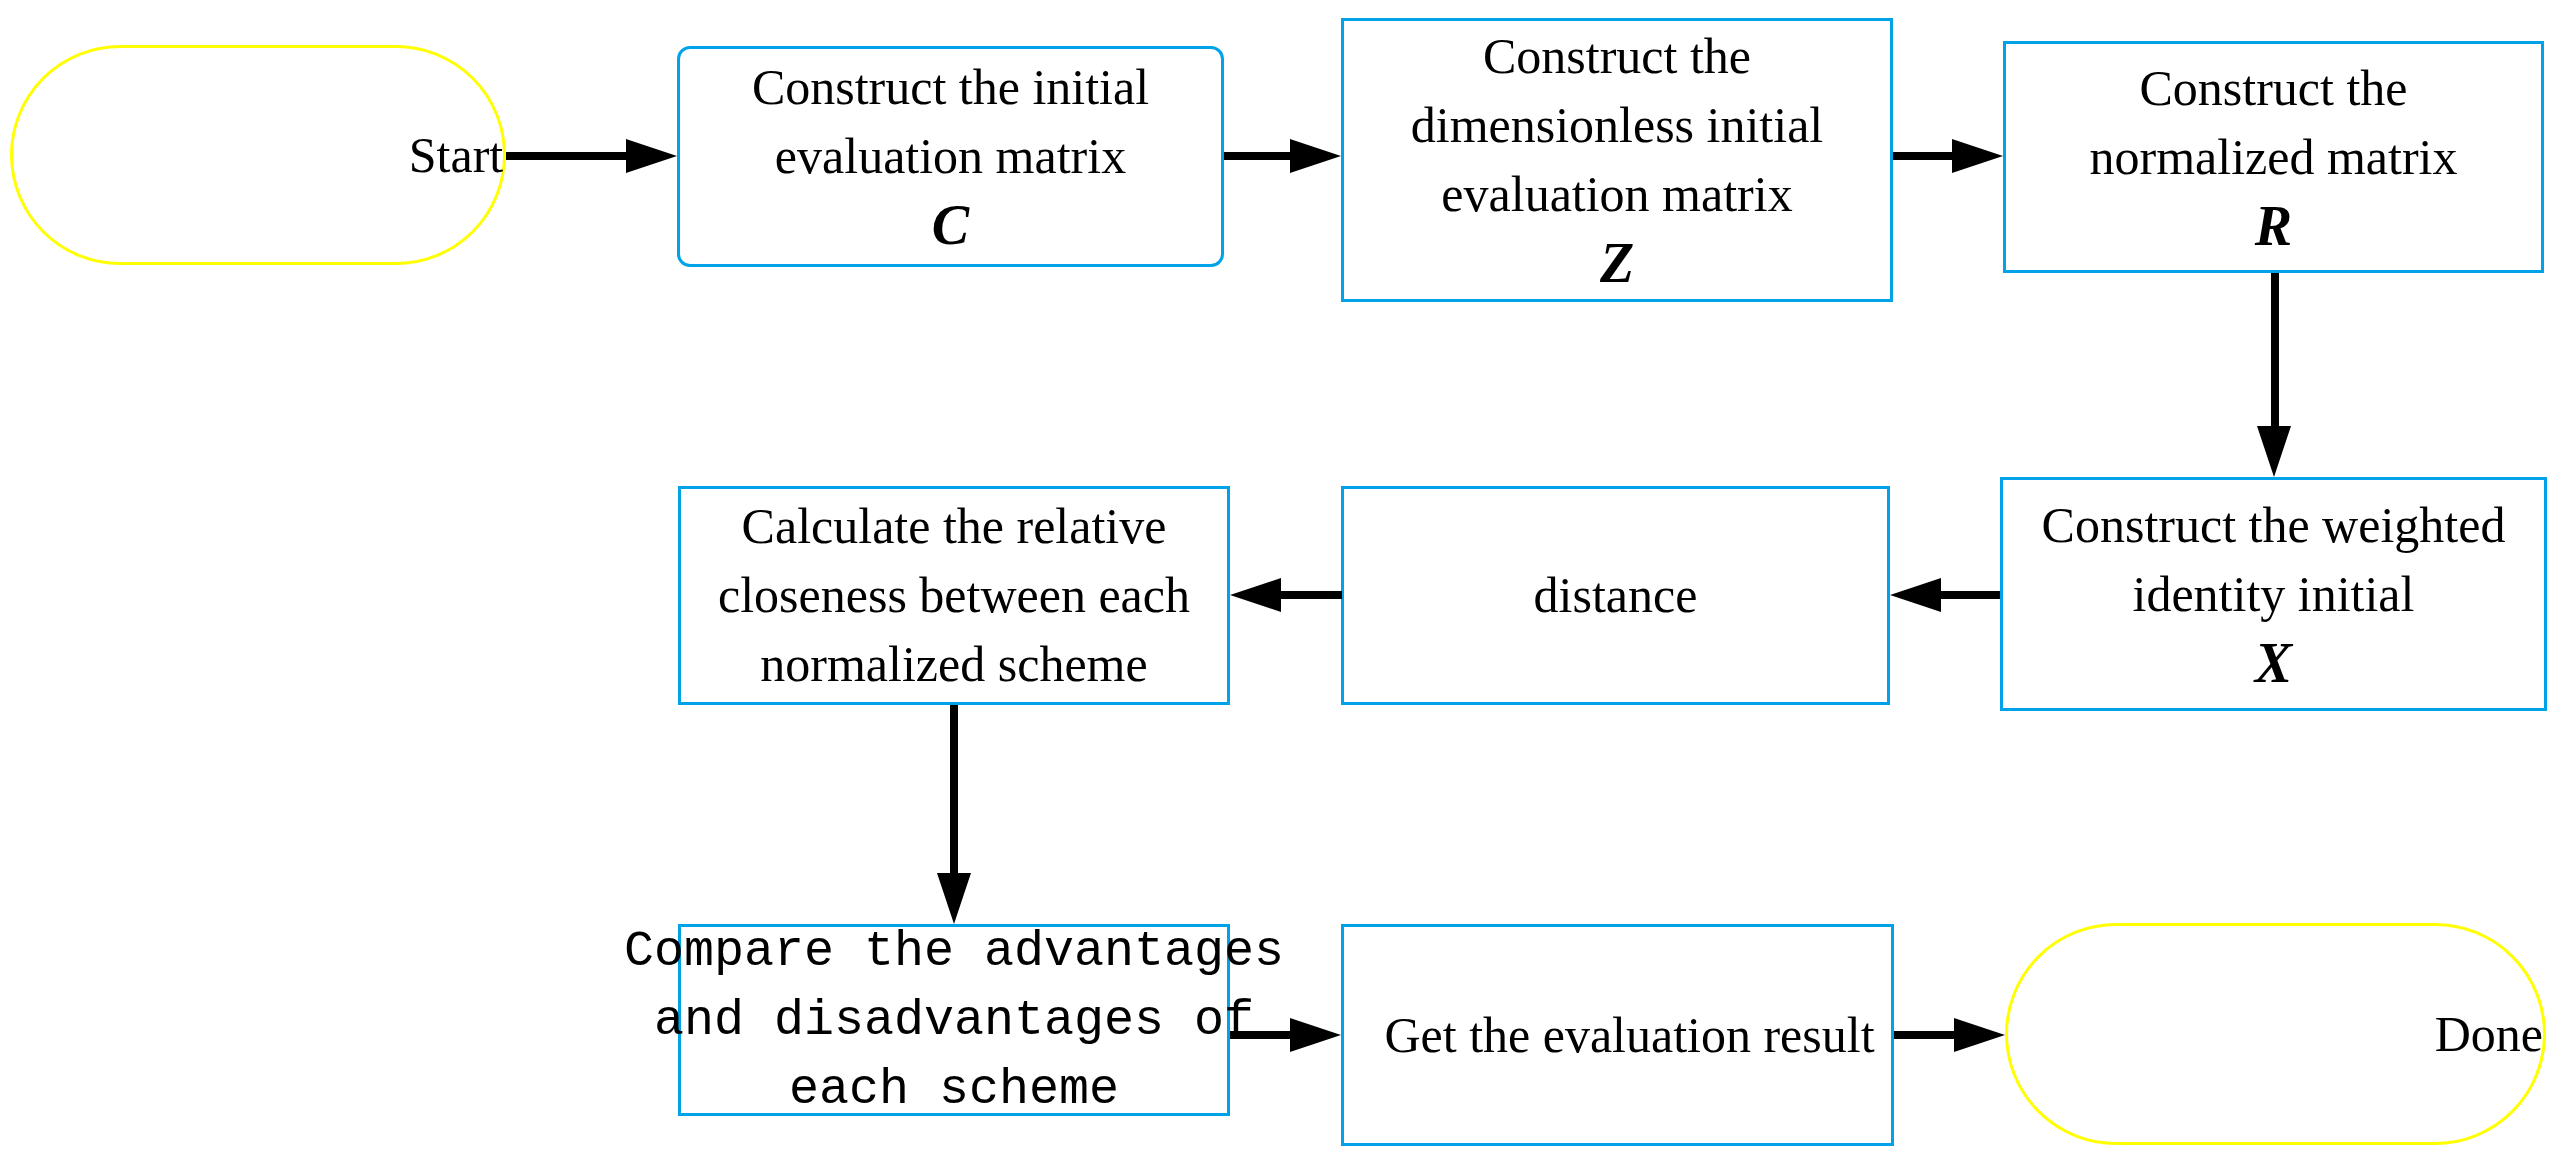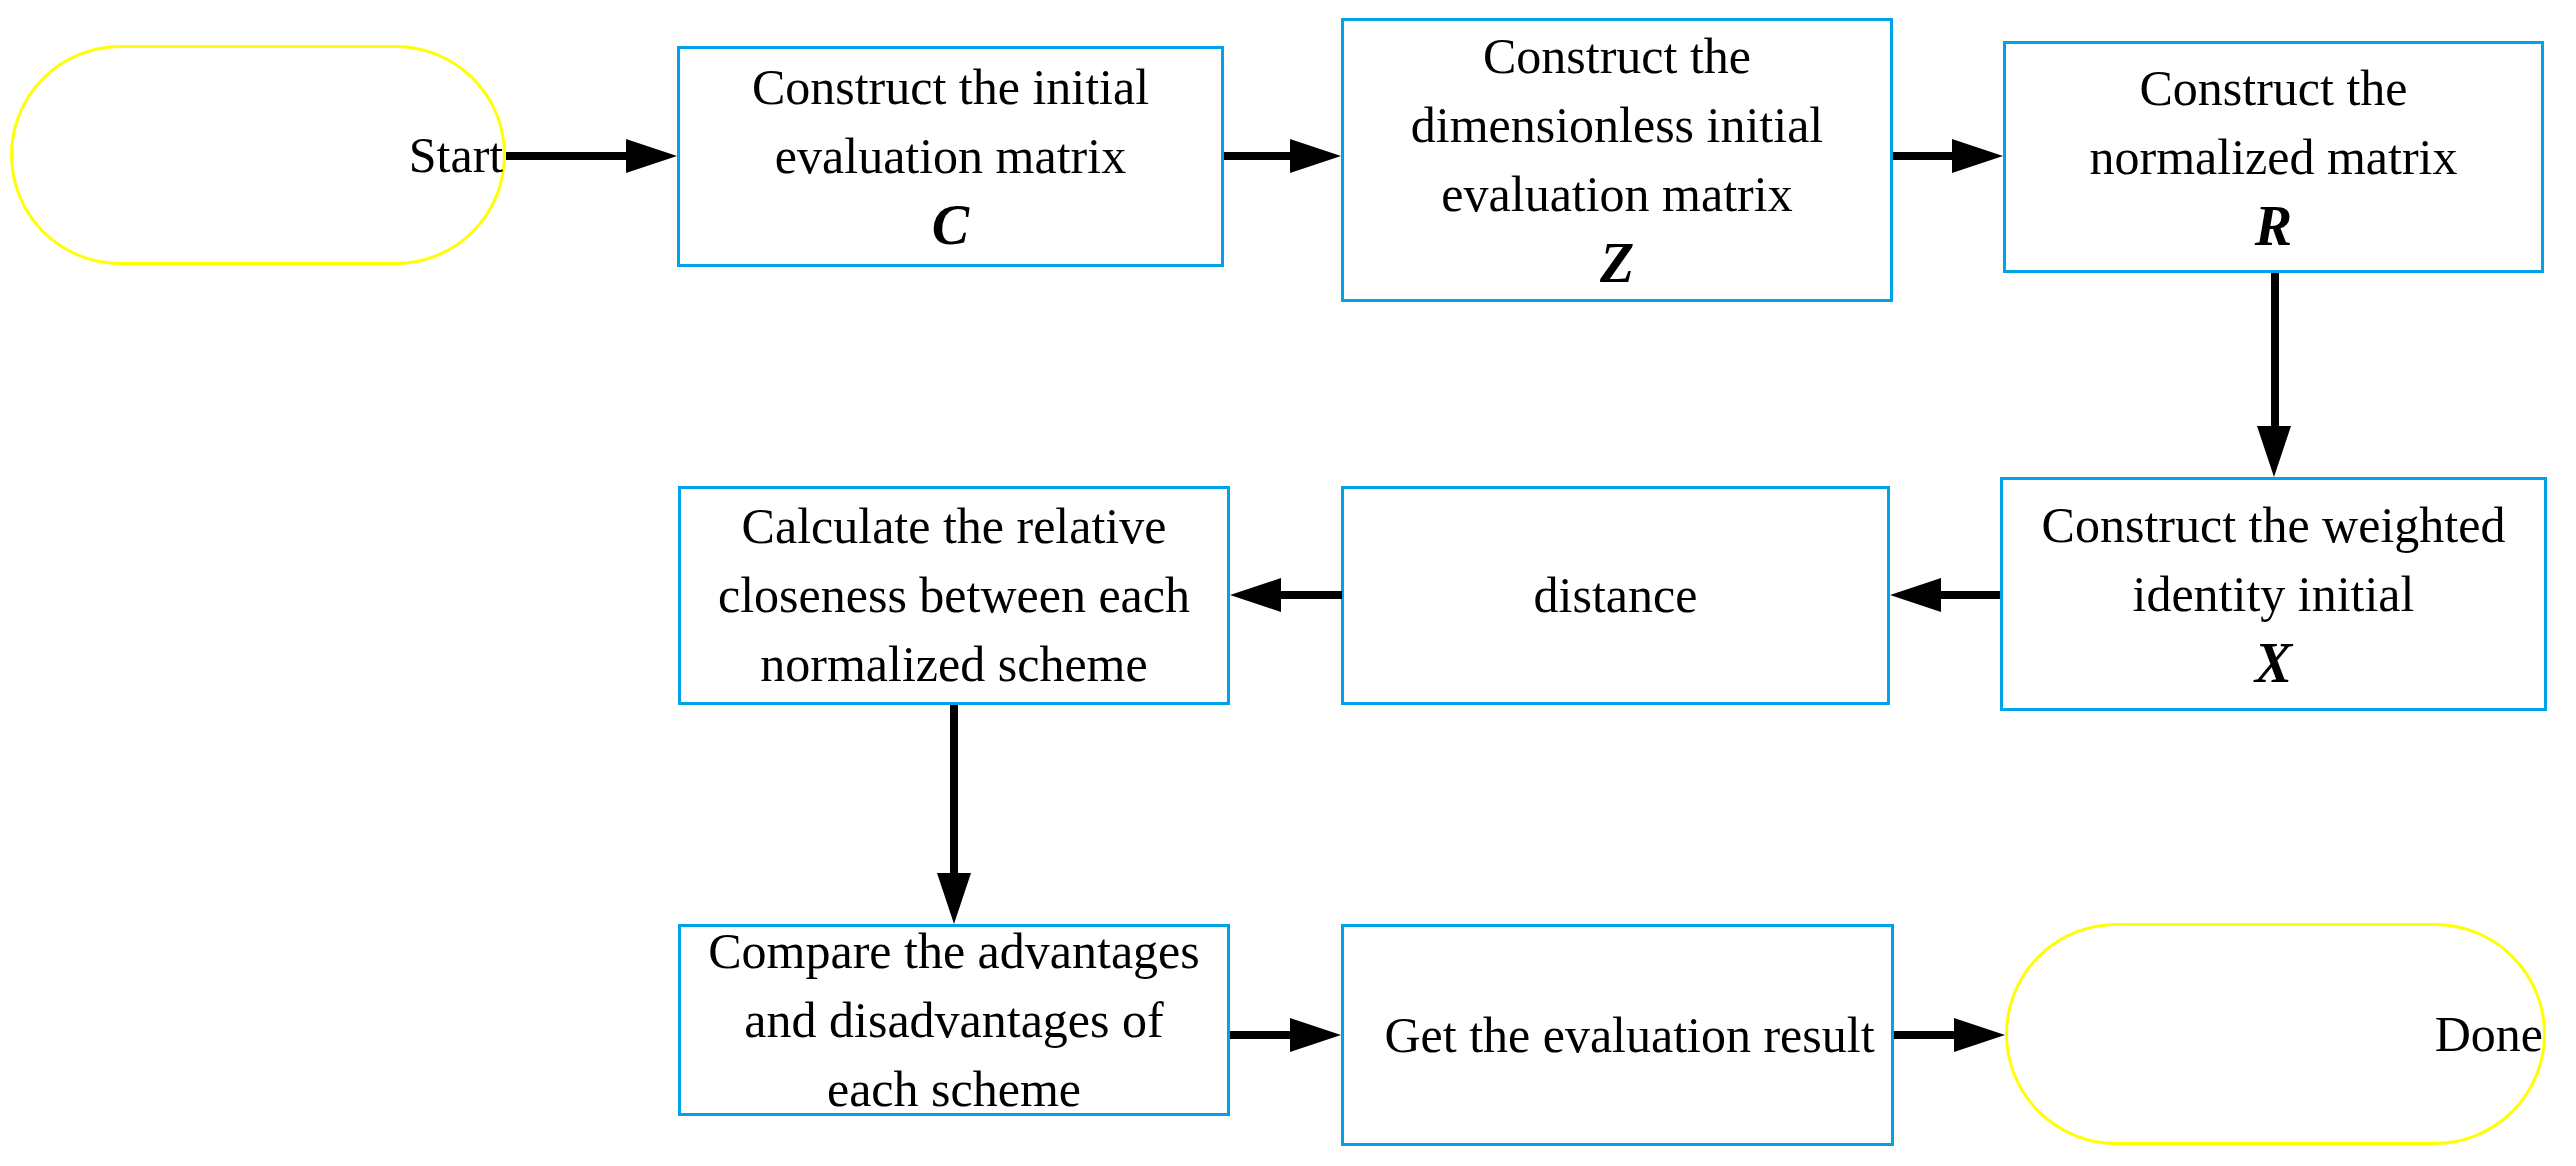--- a/index.html
+++ b/index.html
@@ -27,27 +27,27 @@
   .line{font-size:50px;line-height:69px;white-space:nowrap;}
   .sym{font-size:56px;line-height:69px;font-weight:bold;font-style:italic;}
   .shaft{position:absolute;background:#000000;}
   .head{position:absolute;width:0;height:0;}
   .head.right{border-top:17px solid transparent;border-bottom:17px solid transparent;border-left:51px solid #000000;}
   .head.left {border-top:17px solid transparent;border-bottom:17px solid transparent;border-right:51px solid #000000;}
   .head.down {border-left:17px solid transparent;border-right:17px solid transparent;border-top:51px solid #000000;}
 
   
   #node-start   {left:10.2px;  top:45px;   width:496px; height:220px;}
-  #node-initial {left:677px; top:46px;   width:547px; height:221px;}
+  #node-initial {left:677px; top:46px;   width:547px; height:221px;border-radius:13px;}
   #node-dimless {left:1341px;top:18px;   width:552px; height:284px;}
   #node-norm    {left:2003px;top:41px;   width:541px; height:232px;}
   #node-weight  {left:2000px;top:477px;  width:547px; height:234px;}
   #node-euclid  {left:1341px;top:486px;  width:549px; height:219px;}
   #node-rel     {left:678px; top:486px;  width:552px; height:219px;}
-  #node-compare {left:678px; top:924px; width:552px; height:192px;}
+  #node-compare {left:678px; top:924px; width:552px; height:192px;font-family:Liberation Mono, monospace;}
   #node-result  {left:1341px;top:924px; width:553px; height:222px;padding-left:24px;}
   #node-done    {left:2005px;top:923px; width:541px; height:222px;}
 
   
   #a1-shaft{left:506px; top:152px; width:126px; height:7.8px;}
   #a1-head {left:626px; top:139px;}
   #a2-shaft{left:1224px;top:152px; width:72px;  height:7.8px;}
   #a2-head {left:1290px;top:139px;}
   #a3-shaft{left:1893px;top:152px; width:64px;  height:7.8px;}
   #a3-head {left:1952px;top:139px;}

